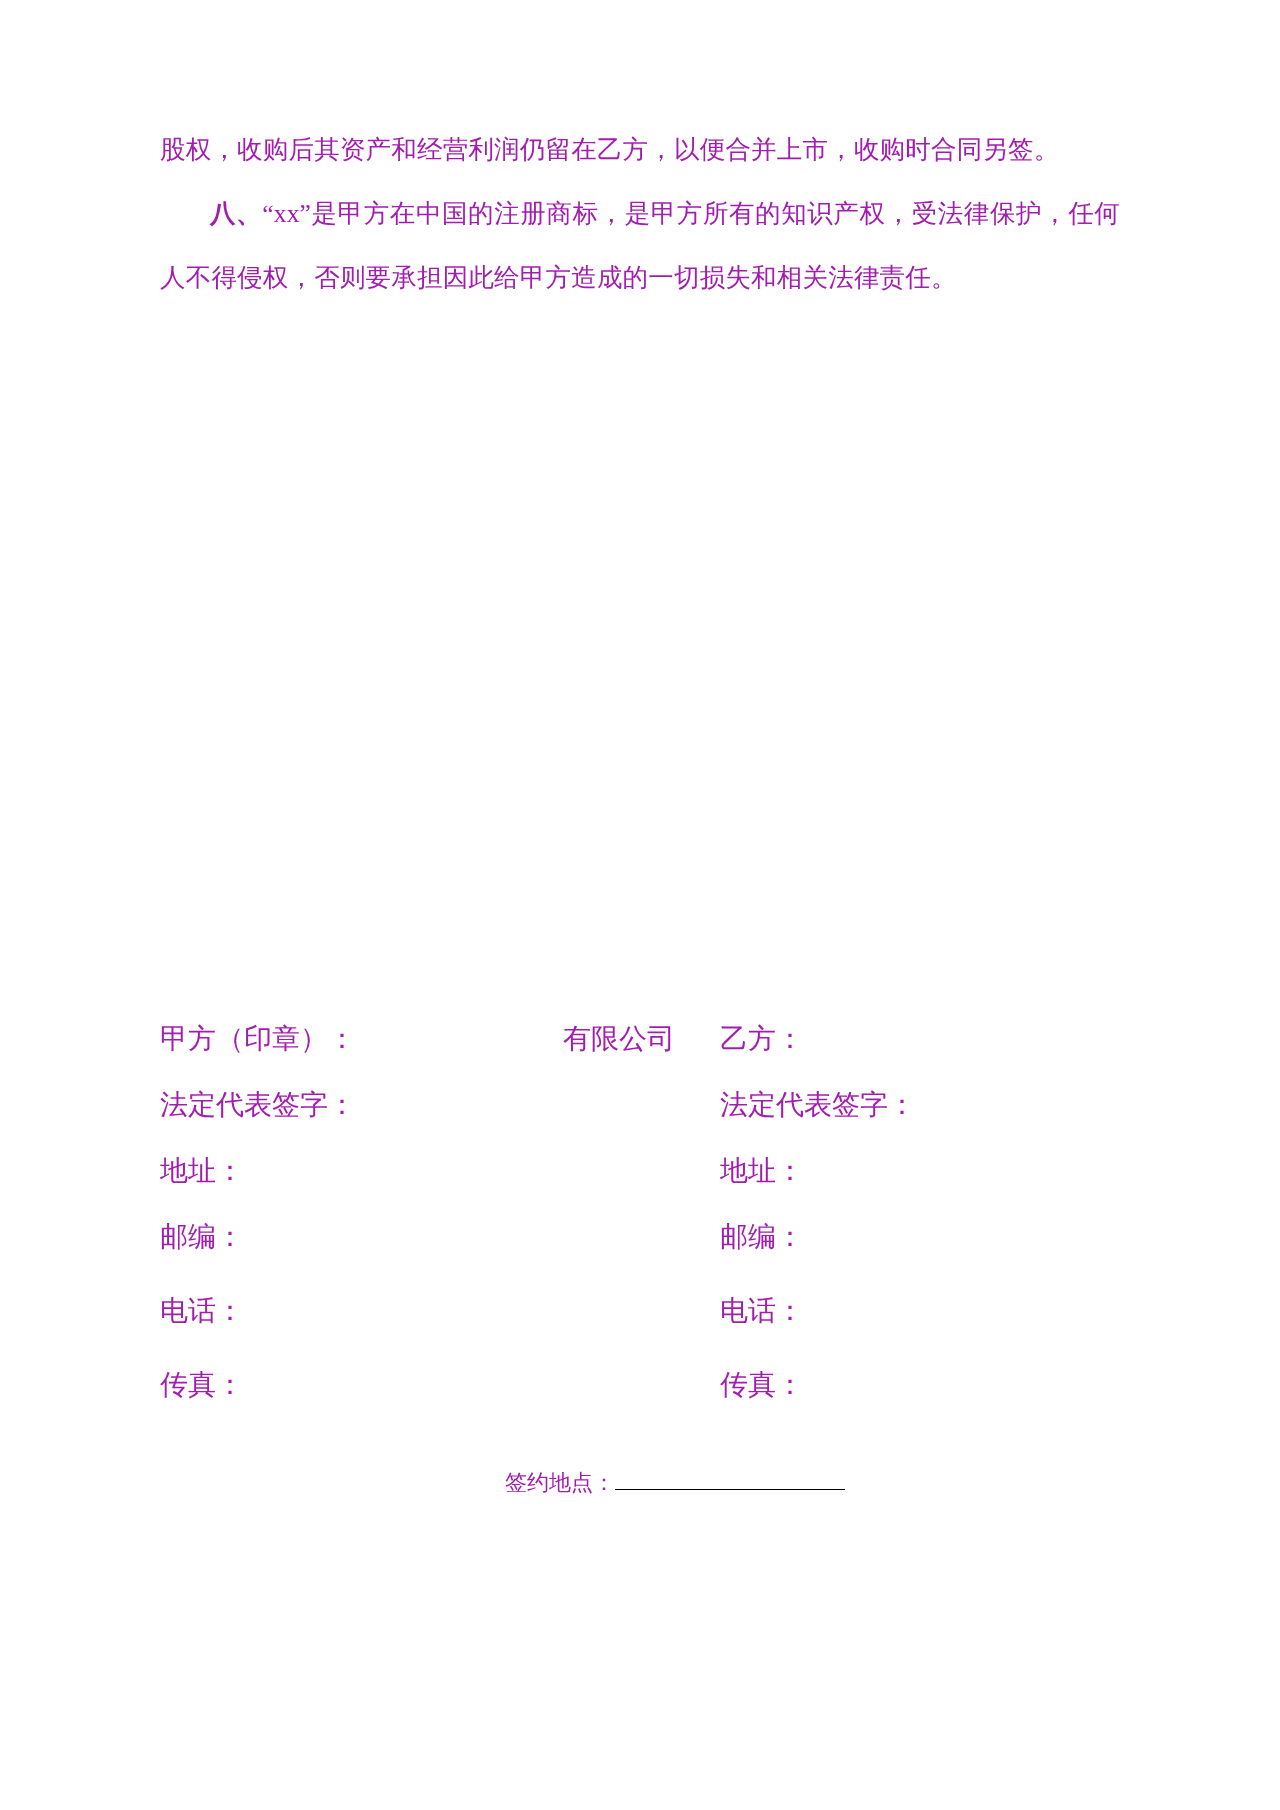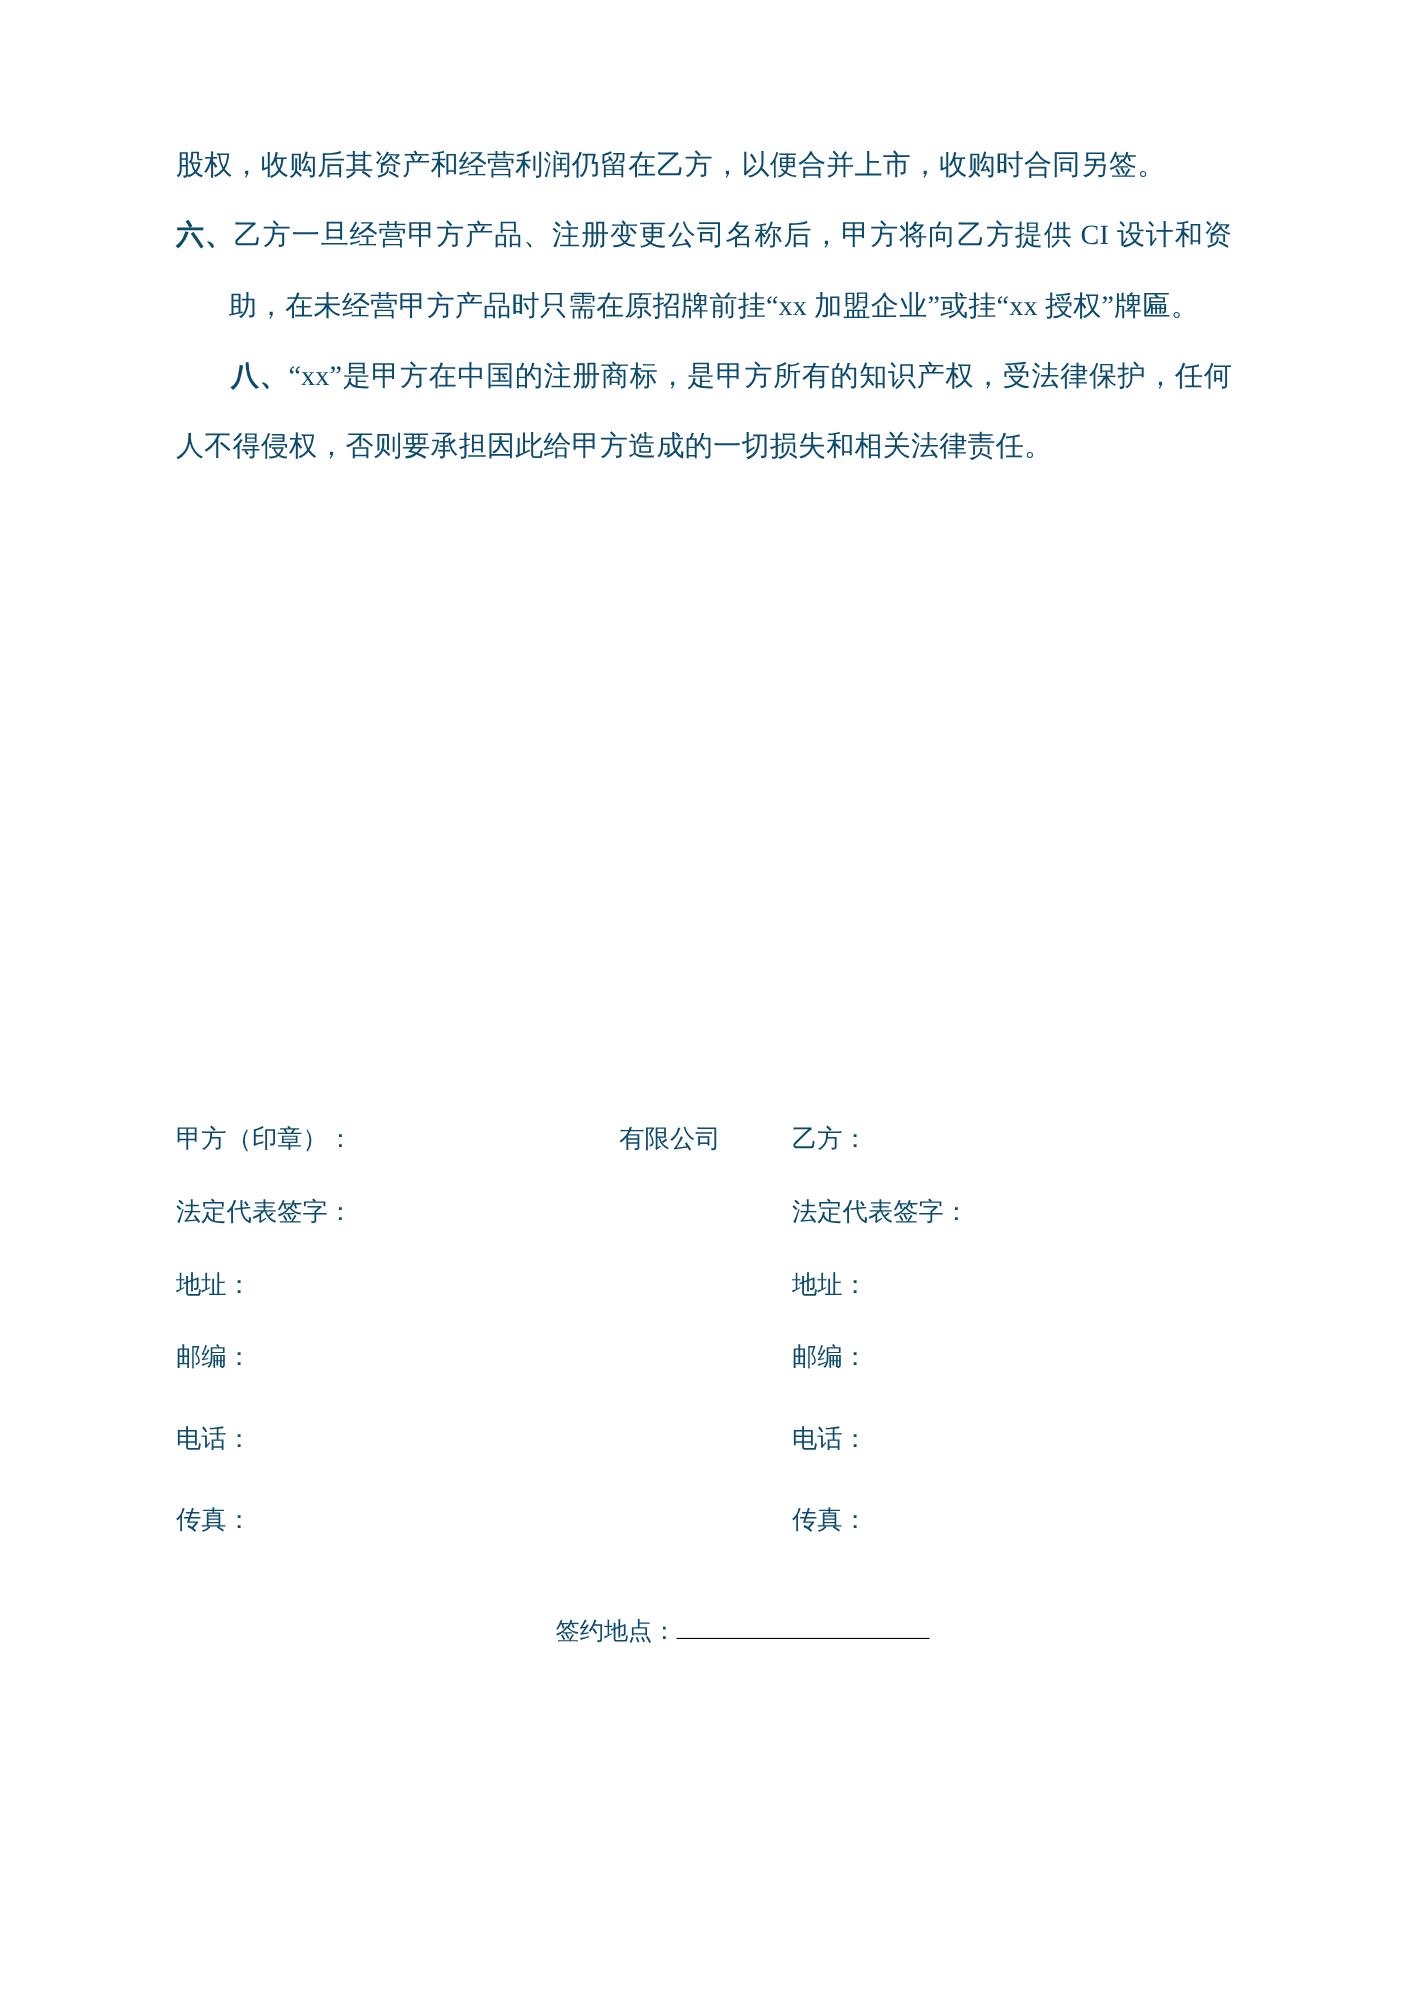--- a/index.html
+++ b/index.html
@@ -6,21 +6,21 @@
     margin: 0;
     padding: 0;
     background: #ffffff;
   }
   .page {
     position: relative;
     width: 1240px;
     height: 1810px;
     background: #ffffff;
     font-family: "Liberation Serif", "DejaVu Serif", serif;
-    color: #0c4a6e;
+    color: #a21caf;
     overflow: hidden;
   }
   .content {
     position: absolute;
     left: 160px;
     top: 118px;
     width: 960px;
   }
   .para {
     font-size: 25.5px;
@@ -49,21 +49,21 @@
   }
   .sig-block {
     position: absolute;
     left: 160px;
     top: 1020px;
     width: 960px;
   }
   .sig-row {
     position: relative;
     height: 66px;
-    font-size: 23px;
+    font-size: 28px;
   }
   .sig-left {
     position: absolute;
     left: 0;
     top: 0;
   }
   .sig-mid {
     position: absolute;
     left: 403px;
     top: 0;
@@ -102,23 +102,20 @@
 <body>
 
 <div class="page">
 
   <div class="content">
 
     <p class="para cont">
       <span>股权，收购后其资产和经营利润仍留在乙方，以便合并上市，收购时合同另签。</span>
     </p>
 
-    <p class="para hang">
-      <span class="num">六、</span><span>乙方一旦经营甲方产品、注册变更公司名称后，甲方将向乙方提供 CI 设计和资助，在未经营甲方产品时只需在原招牌前挂“xx 加盟企业”或挂“xx 授权”牌匾。</span>
-    </p>
 
 
     <p class="para indent2">
       <span class="num">八、</span><span>“xx”是甲方在中国的注册商标，是甲方所有的知识产权，受法律保护，任何人不得侵权，否则要承担因此给甲方造成的一切损失和相关法律责任。</span>
     </p>
 
 
   </div>
 
   <div class="sig-block">

